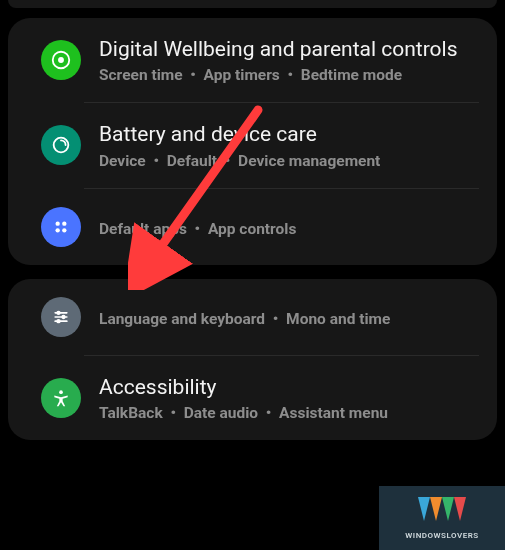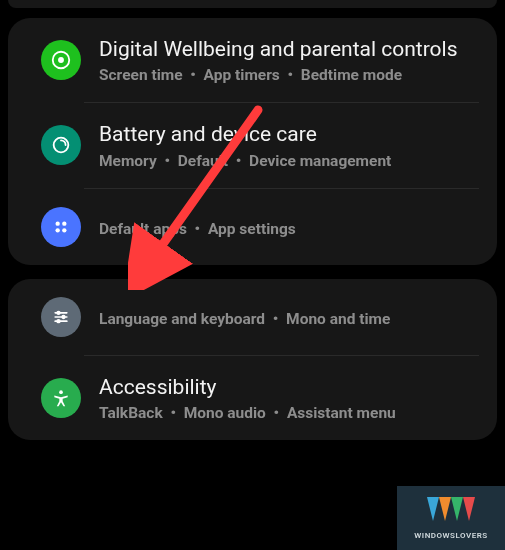--- a/index.html
+++ b/index.html
@@ -74,21 +74,21 @@
     left: 128px;
     top: 100px;
     pointer-events: none;
   }
 
   
   .watermark {
     position: absolute;
     right: 0;
     bottom: 0;
-    width: 108px;
+    width: 126px;
     height: 64px;
     background: #1e303c;
     display: flex;
     flex-direction: column;
     align-items: center;
     justify-content: center;
   }
   .watermark .wl-text {
     color: #cfd8dc;
     font-size: 8px;
@@ -129,21 +129,21 @@
   <div class="row">
     <div class="icon-wrap ic-teal">
       <svg width="22" height="22" viewBox="0 0 24 24" fill="none">
         <circle cx="12" cy="12" r="8" stroke="#fff" stroke-width="2"></circle>
         <path d="M12 7 A5 5 0 0 1 17 12" stroke="#fff" stroke-width="2" stroke-linecap="round"></path>
       </svg>
     </div>
     <div class="text-wrap">
       <div class="title">Battery and device care</div>
       <div class="subtitle">
-        <span>Memory</span>
+        <span>Device</span>
         &nbsp;<span>•</span>&nbsp;
         <span>Default</span>
         &nbsp;<span>•</span>&nbsp;
         <span>Device management</span>
       </div>
     </div>
   </div>
 
   <div class="divider"></div>
 
@@ -153,21 +153,21 @@
         <circle cx="8" cy="8" r="2.6"></circle>
         <circle cx="16" cy="8" r="2.6"></circle>
         <circle cx="8" cy="16" r="2.6"></circle>
         <circle cx="16" cy="16" r="2.6"></circle>
       </svg>
     </div>
     <div class="text-wrap">
       <div class="subtitle">
         <span>Default apps</span>
         &nbsp;<span>•</span>&nbsp;
-        <span>App settings</span>
+        <span>App controls</span>
       </div>
     </div>
   </div>
 
 </div>
 
 <div class="card">
 
   <div class="row">
     <div class="icon-wrap ic-grey">
@@ -196,21 +196,21 @@
       <svg width="20" height="20" viewBox="0 0 24 24" fill="#fff">
         <circle cx="12" cy="5" r="2.2"></circle>
         <path d="M4 9 L12 11 L20 9 L20 11 L14 13 L14 16 L17 22 L15 22 L12 17 L9 22 L7 22 L10 16 L10 13 L4 11 Z"></path>
       </svg>
     </div>
     <div class="text-wrap">
       <div class="title">Accessibility</div>
       <div class="subtitle">
         <span>TalkBack</span>
         &nbsp;<span>•</span>&nbsp;
-        <span>Mono audio</span>
+        <span>Date audio</span>
         &nbsp;<span>•</span>&nbsp;
         <span>Assistant menu</span>
       </div>
     </div>
   </div>
 
 </div>
 
 <svg class="arrow" width="160" height="190">
   <defs>

